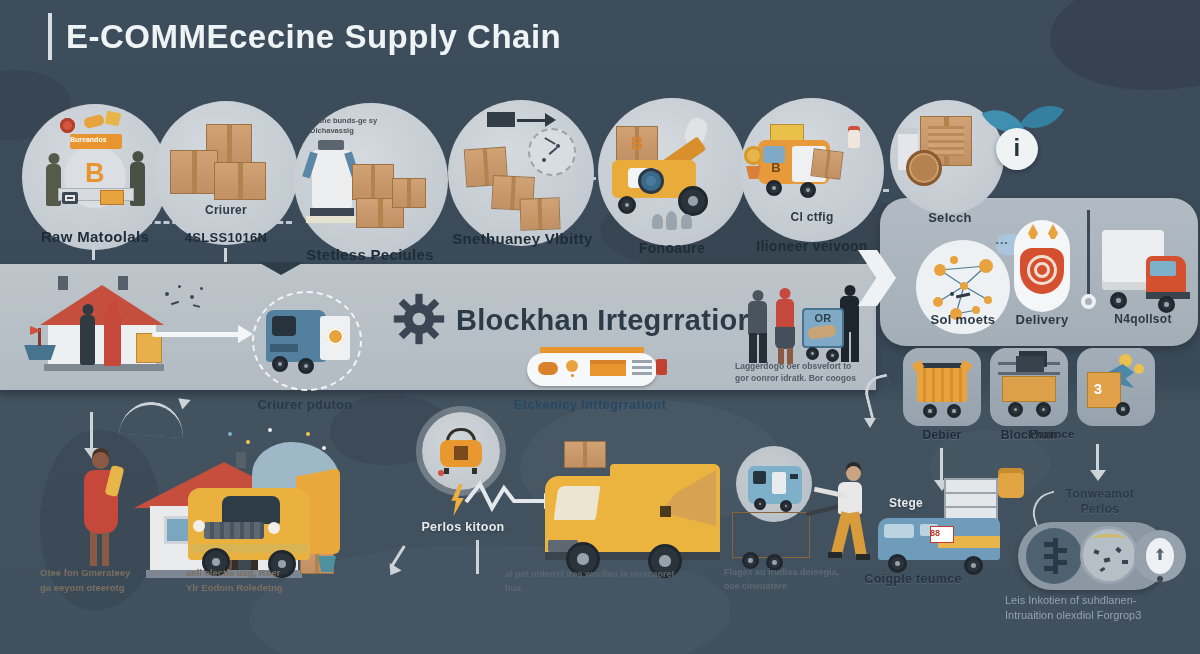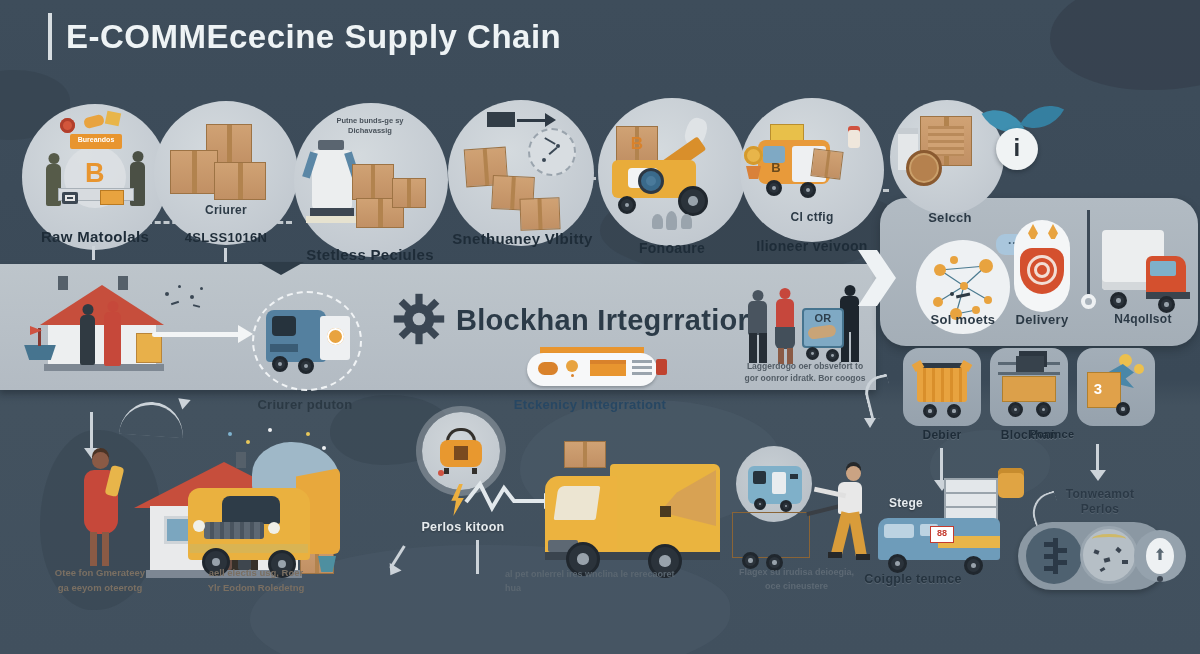--- a/index.html
+++ b/index.html
@@ -4,21 +4,21 @@
 <style>
   *{box-sizing:border-box;margin:0;padding:0}
   html,body{width:1200px;height:654px;overflow:hidden;background:#3d4c5a;font-family:"Liberation Sans",sans-serif}
   #stage{position:absolute;left:0;top:0;width:1200px;height:654px;overflow:hidden;
          background:linear-gradient(180deg,#3e4d5b 0%,#3a4957 58%,#43525f 62%,#41505e 100%)}
   .abs{position:absolute}
   .blob{position:absolute;border-radius:48% 52% 55% 45%/55% 45% 52% 48%}
   .circle{position:absolute;border-radius:50%;background:radial-gradient(circle at 42% 35%,#d4dade,#c2c9d0 75%)}
   .lbl{position:absolute;font-weight:700;color:#1e2c38;text-align:center;letter-spacing:.3px}
   .lbl-light{color:#e6ebee;text-shadow:0 1px 2px rgba(0,0,0,.35)}
-  .cap{position:absolute;font-weight:700;text-align:center;line-height:1.55}
+  .cap{position:absolute;font-weight:700;text-align:left;line-height:1.55}
   .dash{position:absolute;border-top:3px dashed #dade e2;border-top:3px dashed #d9dee2;opacity:.85}
   .vline{position:absolute;background:#ccd3d9}
   .fig{position:absolute;border-radius:5px 5px 2px 2px}
   .fig::before{content:"";position:absolute;top:-11px;left:50%;transform:translateX(-50%);width:11px;height:11px;border-radius:50%;background:inherit}
   .cbox{position:absolute;background:linear-gradient(#d0a274,#c19064);border:1px solid #9d7344}
   .cbox::after{content:"";position:absolute;left:45%;top:0;bottom:0;width:11%;background:#b2834e}
   .wheel{position:absolute;border-radius:50%;background:#2b333b;border:3px solid #20272e}
   .wheel::after{content:"";position:absolute;inset:30%;border-radius:50%;background:#98a2ab}
   .pawn{position:absolute;width:11px;height:15px;background:#9aa4ad;border-radius:50% 50% 22% 22%}
   .card{position:absolute;width:78px;height:78px;border-radius:16px;background:linear-gradient(#a3aeb8,#96a2ad)}
@@ -501,14 +501,16 @@
     <div class="abs" style="left:1094px;top:550px;width:5px;height:4px;background:#3a4450;transform:rotate(20deg)"></div>
     <div class="abs" style="left:1104px;top:558px;width:6px;height:4px;background:#3a4450;transform:rotate(-15deg)"></div>
     <div class="abs" style="left:1116px;top:548px;width:5px;height:4px;background:#3a4450;transform:rotate(40deg)"></div>
     <div class="abs" style="left:1122px;top:560px;width:6px;height:4px;background:#3a4450"></div>
     <div class="abs" style="left:1100px;top:568px;width:5px;height:3px;background:#3a4450;transform:rotate(-30deg)"></div>
   </div>
   <div class="ring" style="left:1134px;top:530px;width:52px;height:52px;background:#95a2ad"></div>
   <div class="abs" style="left:1146px;top:538px;width:28px;height:36px;border-radius:50%;background:#eef1f3"></div>
   <div class="abs" style="left:1156px;top:548px;width:8px;height:12px;background:#5a6873;clip-path:polygon(50% 0,100% 40%,70% 40%,70% 100%,30% 100%,30% 40%,0 40%)"></div>
   <div class="ring" style="left:1157px;top:576px;width:6px;height:6px;background:#3a4450"></div>
+  <div class="cap" style="left:1005px;top:592px;width:195px;font-size:11px;color:#95a1ac;font-weight:400">Leis Inkotien of suhdlanen-</div>
+  <div class="cap" style="left:1005px;top:607px;width:195px;font-size:11px;color:#95a1ac;font-weight:400">Intruaition olexdiol Forgrop3</div>
 
 </div>
 
 </body></html>

